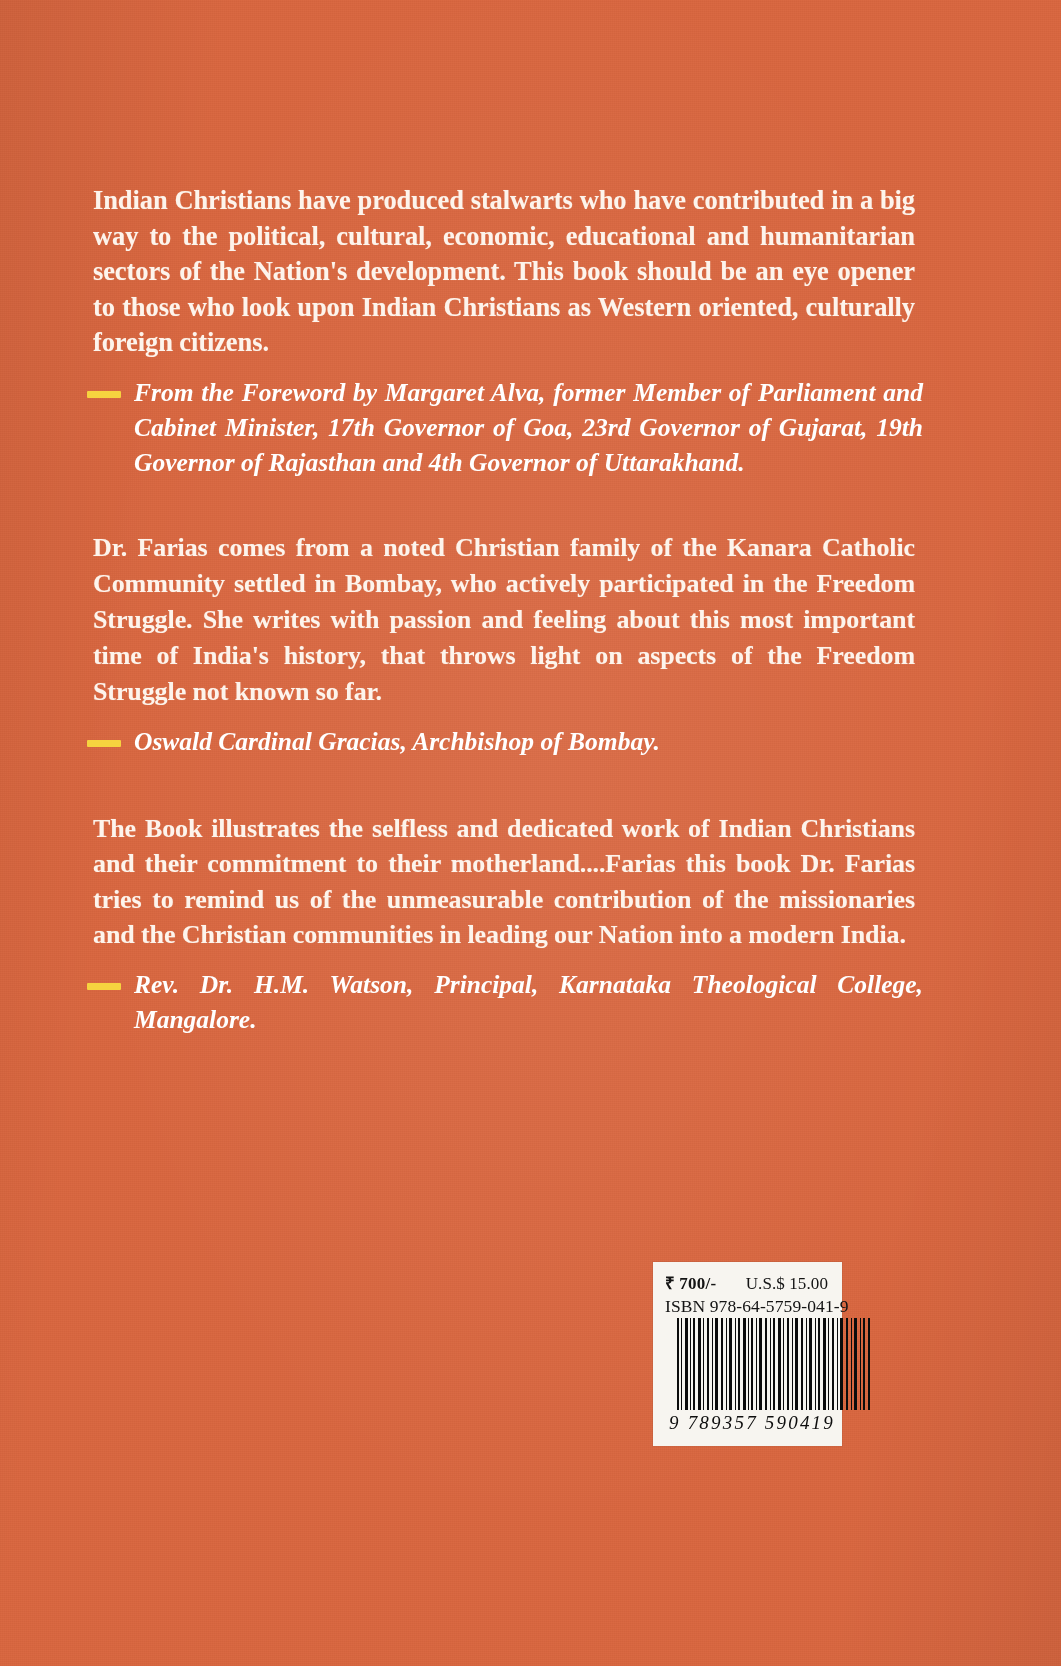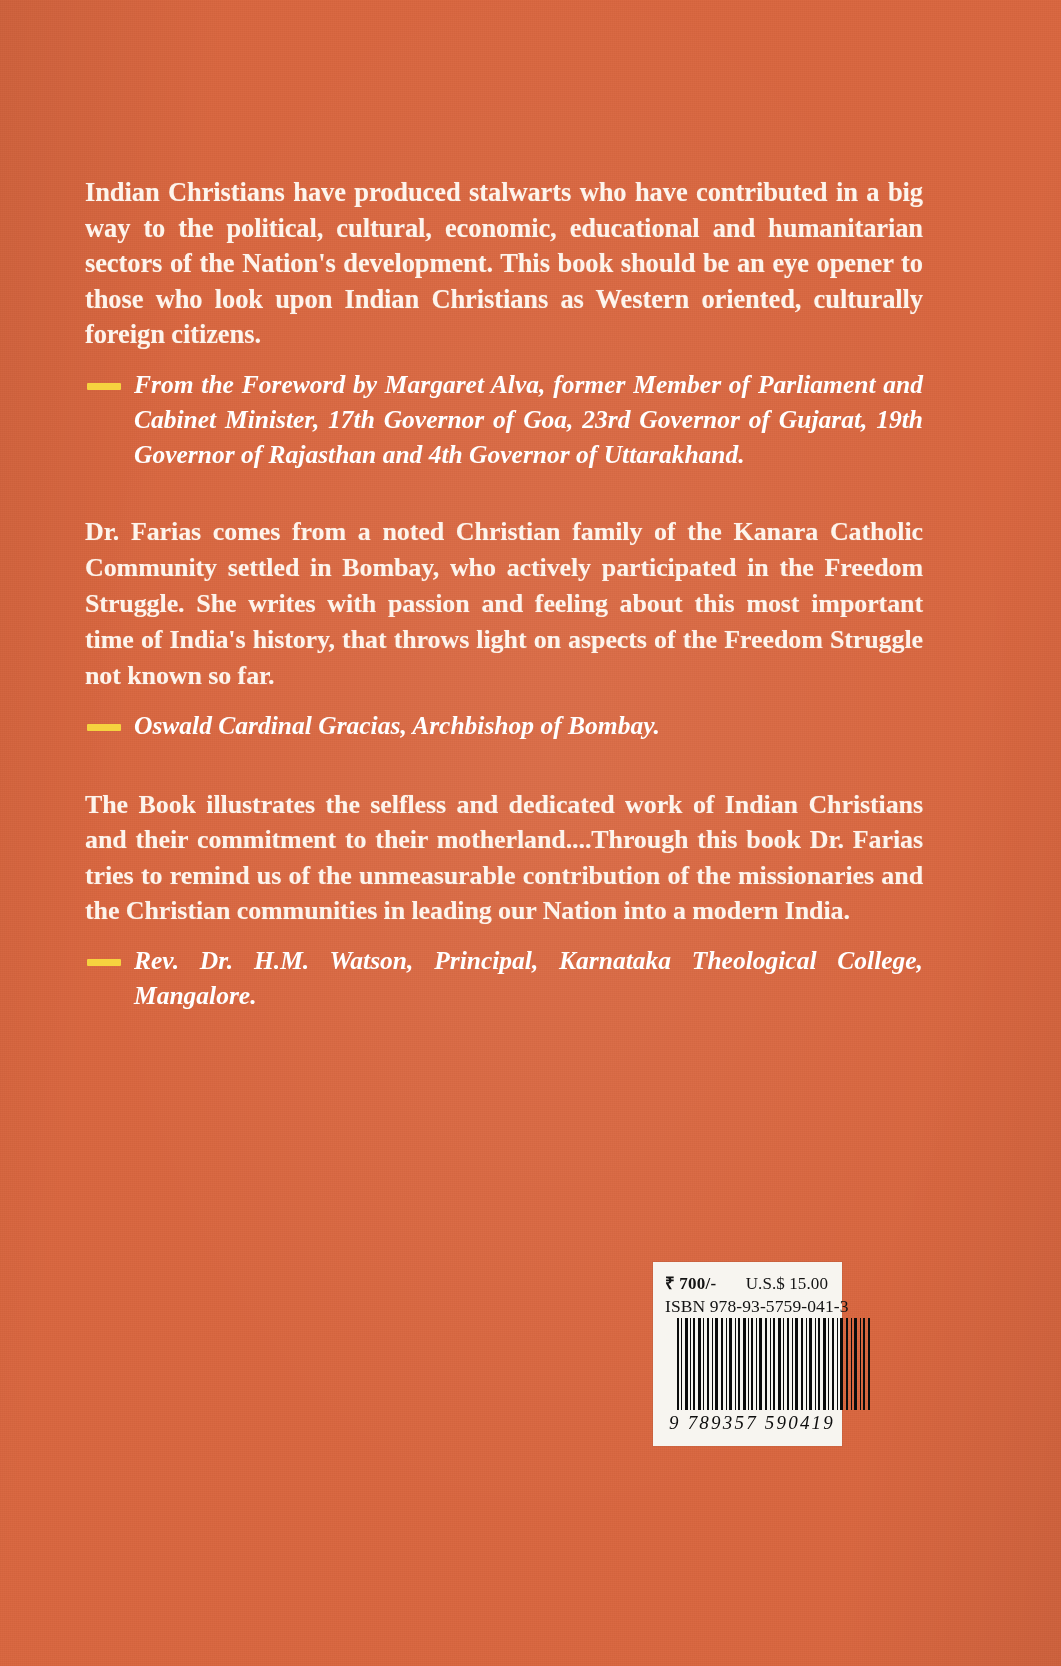--- a/index.html
+++ b/index.html
@@ -49,21 +49,21 @@
 
   .blurb {
     color: #fdf4ec;
     font-family: "Liberation Serif", serif;
     font-weight: bold;
     font-size: 26.5px;
     line-height: 35.5px;
     text-align: justify;
     text-align-last: left;
     letter-spacing: -0.1px;
-    margin: 0;
+    margin: 8px;
     text-shadow: 0 0 1px rgba(255,245,235,0.35);
   }
   .blurb.p2 { font-size: 26px; line-height: 36px; }
   .blurb.p3 { font-size: 26px; line-height: 35.5px; }
 
   .attribution {
     display: flex;
     align-items: flex-start;
     margin: 14px 0 0 0;
     padding-left: 2px;
@@ -168,35 +168,35 @@
     <div class="gap-a"></div>
 
     <p class="blurb p2">Dr. Farias comes from a noted Christian family of the Kanara Catholic Community settled in Bombay, who actively participated in the Freedom Struggle. She writes with passion and feeling about this most important time of India's history, that throws light on aspects of the Freedom Struggle not known so far.</p>
     <div class="attribution tight">
       <span class="dash"></span>
       <p class="attr-text">Oswald Cardinal Gracias, Archbishop of Bombay.</p>
     </div>
 
     <div class="gap-b"></div>
 
-    <p class="blurb p3">The Book illustrates the selfless and dedicated work of Indian Christians and their commitment to their motherland....Through this book Dr. Farias tries to remind us of the unmeasurable contribution of the missionaries and the Christian communities in leading our Nation into a modern India.</p>
+    <p class="blurb p3">The Book illustrates the selfless and dedicated work of Indian Christians and their commitment to their motherland....Farias this book Dr. Farias tries to remind us of the unmeasurable contribution of the missionaries and the Christian communities in leading our Nation into a modern India.</p>
     <div class="attribution">
       <span class="dash"></span>
       <p class="attr-text">Rev. Dr. H.M. Watson, Principal, Karnataka Theological College, Mangalore.</p>
     </div>
 
   </div>
 
   <div class="isbn-panel">
     <div class="isbn-inner">
       <div class="price-row">
         <span class="price-inr">₹ 700/-</span>
         <span class="price-usd">U.S.$ 15.00</span>
       </div>
-      <div class="isbn-line">ISBN 978-93-5759-041-3</div>
+      <div class="isbn-line">ISBN 978-64-5759-041-9</div>
     </div>
 
     <div class="barcode-wrap">
       <svg viewBox="0 0 196 92" preserveAspectRatio="none" aria-hidden="true">
         <g fill="#0c0c0c">
           <rect x="1" y="0" width="2" height="92"></rect>
           <rect x="5" y="0" width="1" height="92"></rect>
           <rect x="9" y="0" width="3" height="92"></rect>
           <rect x="14" y="0" width="1" height="92"></rect>
           <rect x="17" y="0" width="2" height="92"></rect>

